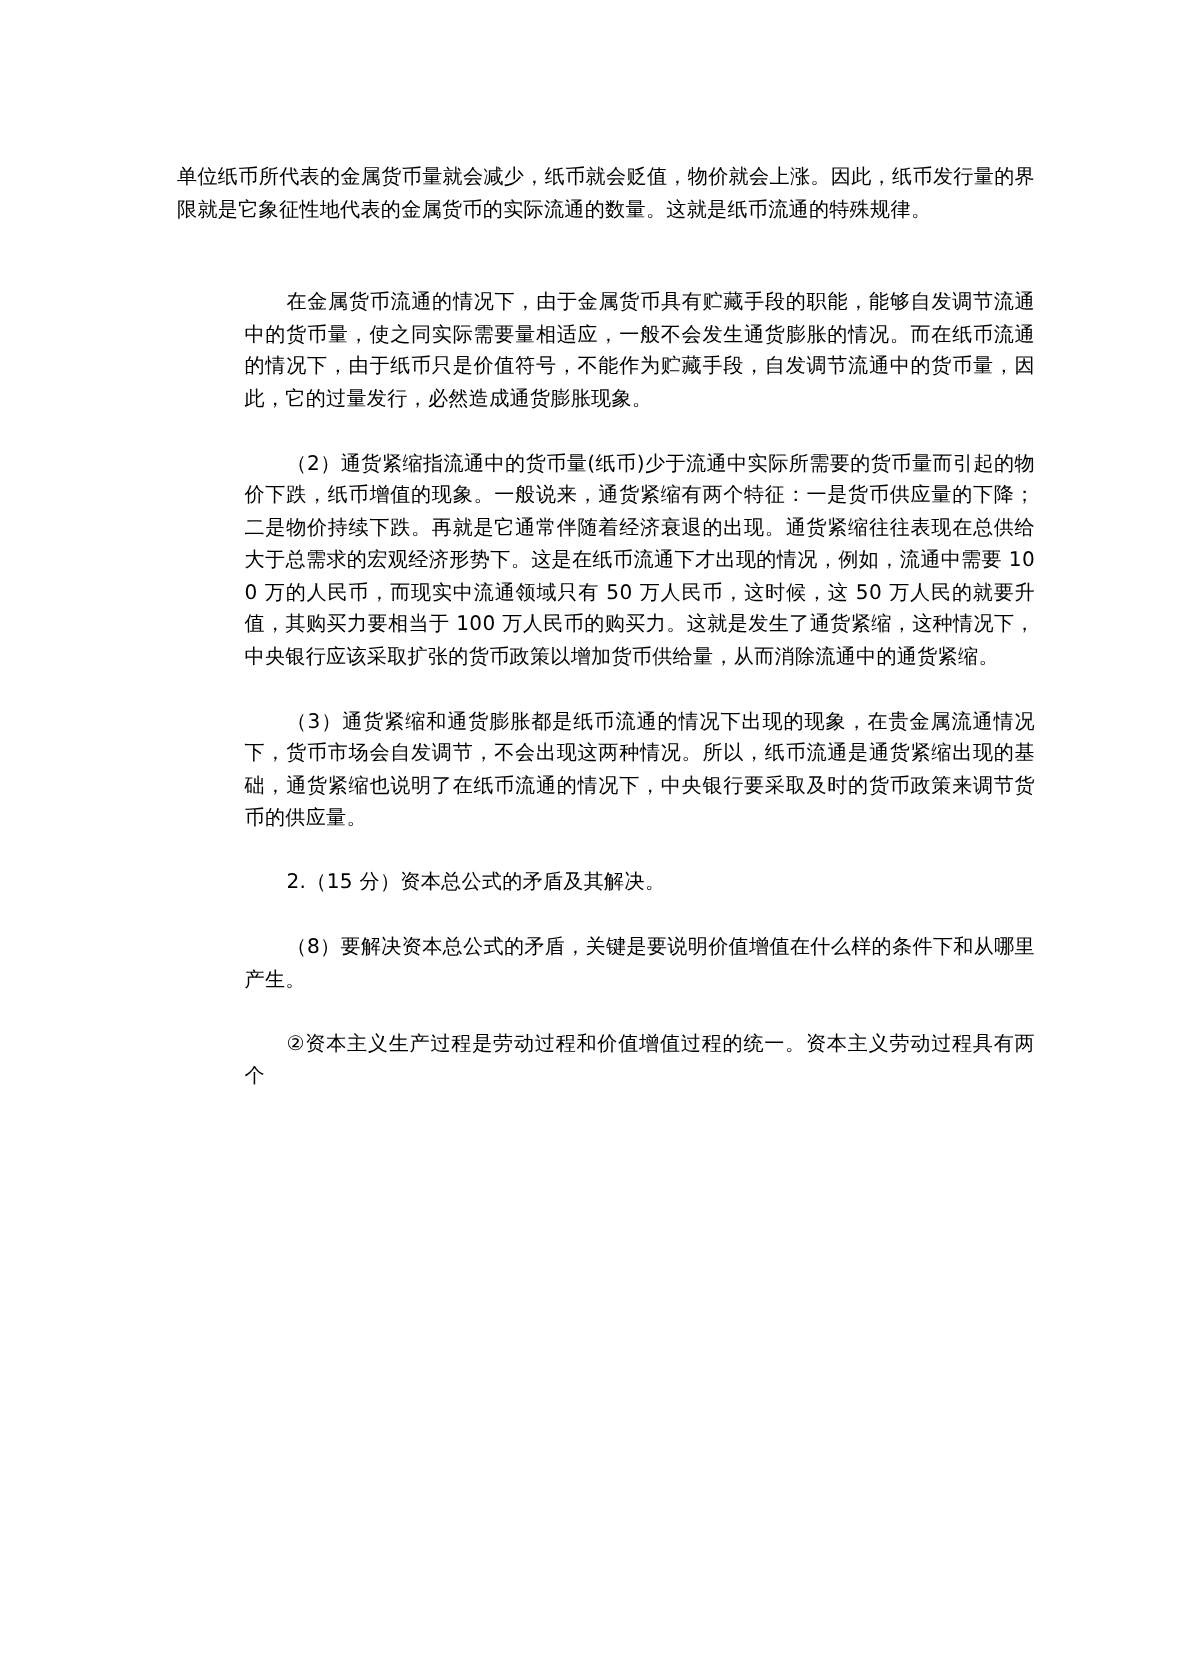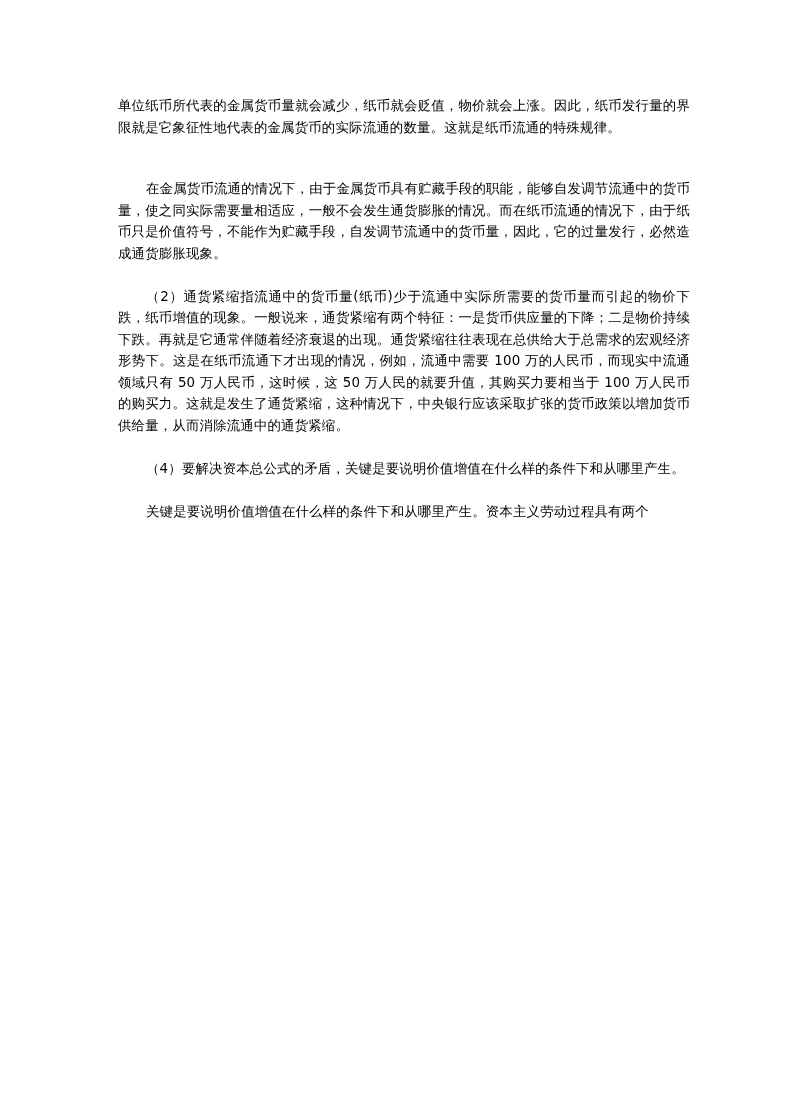--- a/index.html
+++ b/index.html
@@ -11,38 +11,40 @@
       width: 790px;
       height: 1119px;
       position: relative;
       overflow: hidden;
       font-family: "DejaVu Sans", "Liberation Sans", sans-serif;
       color: #000000;
     }
     .page {
       position: absolute;
       left: 118px;
-      top: 95px;
+      top: 108px;
       width: 572px;
     }
     .para {
       margin: 0 0 21.5px 0;
       font-size: 13.4px;
       line-height: 21.5px;
       text-align: justify;
       text-justify: inter-character;
       letter-spacing: 0.2px;
       word-break: break-all;
     }
-    .para.indent { text-indent: 28px; }
+    .para.indent { text-indent: 28px; margin-left: 45px; }
     .para.extra-gap { margin-bottom: 40px; }
     .para.heading { font-weight: normal; }
   </style>
 </head>
 <body>
 
 <div class="page">
   <p class="para extra-gap">单位纸币所代表的金属货币量就会减少，纸币就会贬值，物价就会上涨。因此，纸币发行量的界限就是它象征性地代表的金属货币的实际流通的数量。这就是纸币流通的特殊规律。</p>
   <p class="para indent">在金属货币流通的情况下，由于金属货币具有贮藏手段的职能，能够自发调节流通中的货币量，使之同实际需要量相适应，一般不会发生通货膨胀的情况。而在纸币流通的情况下，由于纸币只是价值符号，不能作为贮藏手段，自发调节流通中的货币量，因此，它的过量发行，必然造成通货膨胀现象。</p>
   <p class="para indent">（2）通货紧缩指流通中的货币量(纸币)少于流通中实际所需要的货币量而引起的物价下跌，纸币增值的现象。一般说来，通货紧缩有两个特征：一是货币供应量的下降；二是物价持续下跌。再就是它通常伴随着经济衰退的出现。通货紧缩往往表现在总供给大于总需求的宏观经济形势下。这是在纸币流通下才出现的情况，例如，流通中需要 100 万的人民币，而现实中流通领域只有 50 万人民币，这时候，这 50 万人民的就要升值，其购买力要相当于 100 万人民币的购买力。这就是发生了通货紧缩，这种情况下，中央银行应该采取扩张的货币政策以增加货币供给量，从而消除流通中的通货紧缩。</p>
-  <p class="para indent">（4）要解决资本总公式的矛盾，关键是要说明价值增值在什么样的条件下和从哪里产生。</p>
-  <p class="para indent">关键是要说明价值增值在什么样的条件下和从哪里产生。资本主义劳动过程具有两个</p>
+  <p class="para indent">（3）通货紧缩和通货膨胀都是纸币流通的情况下出现的现象，在贵金属流通情况下，货币市场会自发调节，不会出现这两种情况。所以，纸币流通是通货紧缩出现的基础，通货紧缩也说明了在纸币流通的情况下，中央银行要采取及时的货币政策来调节货币的供应量。</p>
+  <p class="para indent heading">2.（15 分）资本总公式的矛盾及其解决。</p>
+  <p class="para indent">（8）要解决资本总公式的矛盾，关键是要说明价值增值在什么样的条件下和从哪里产生。</p>
+  <p class="para indent">②资本主义生产过程是劳动过程和价值增值过程的统一。资本主义劳动过程具有两个</p>
 </div>
 
 </body></html>

